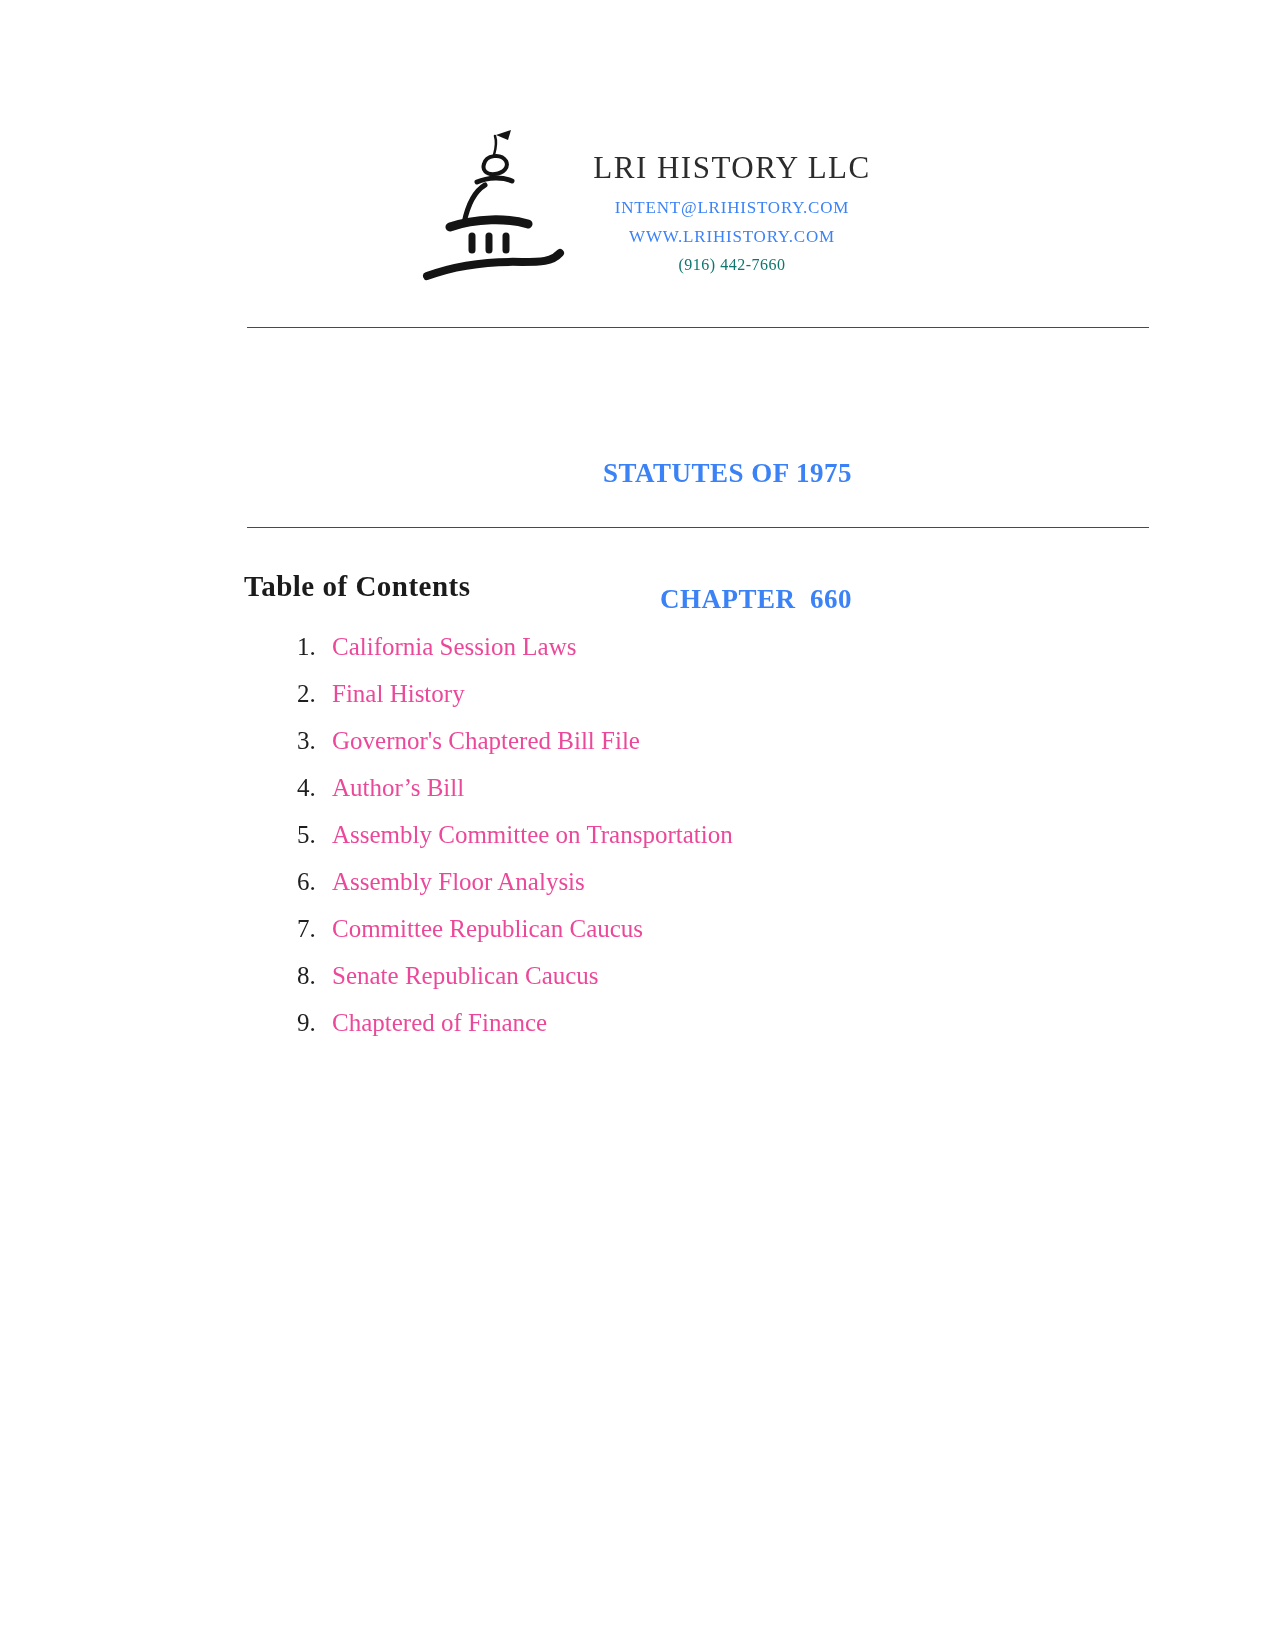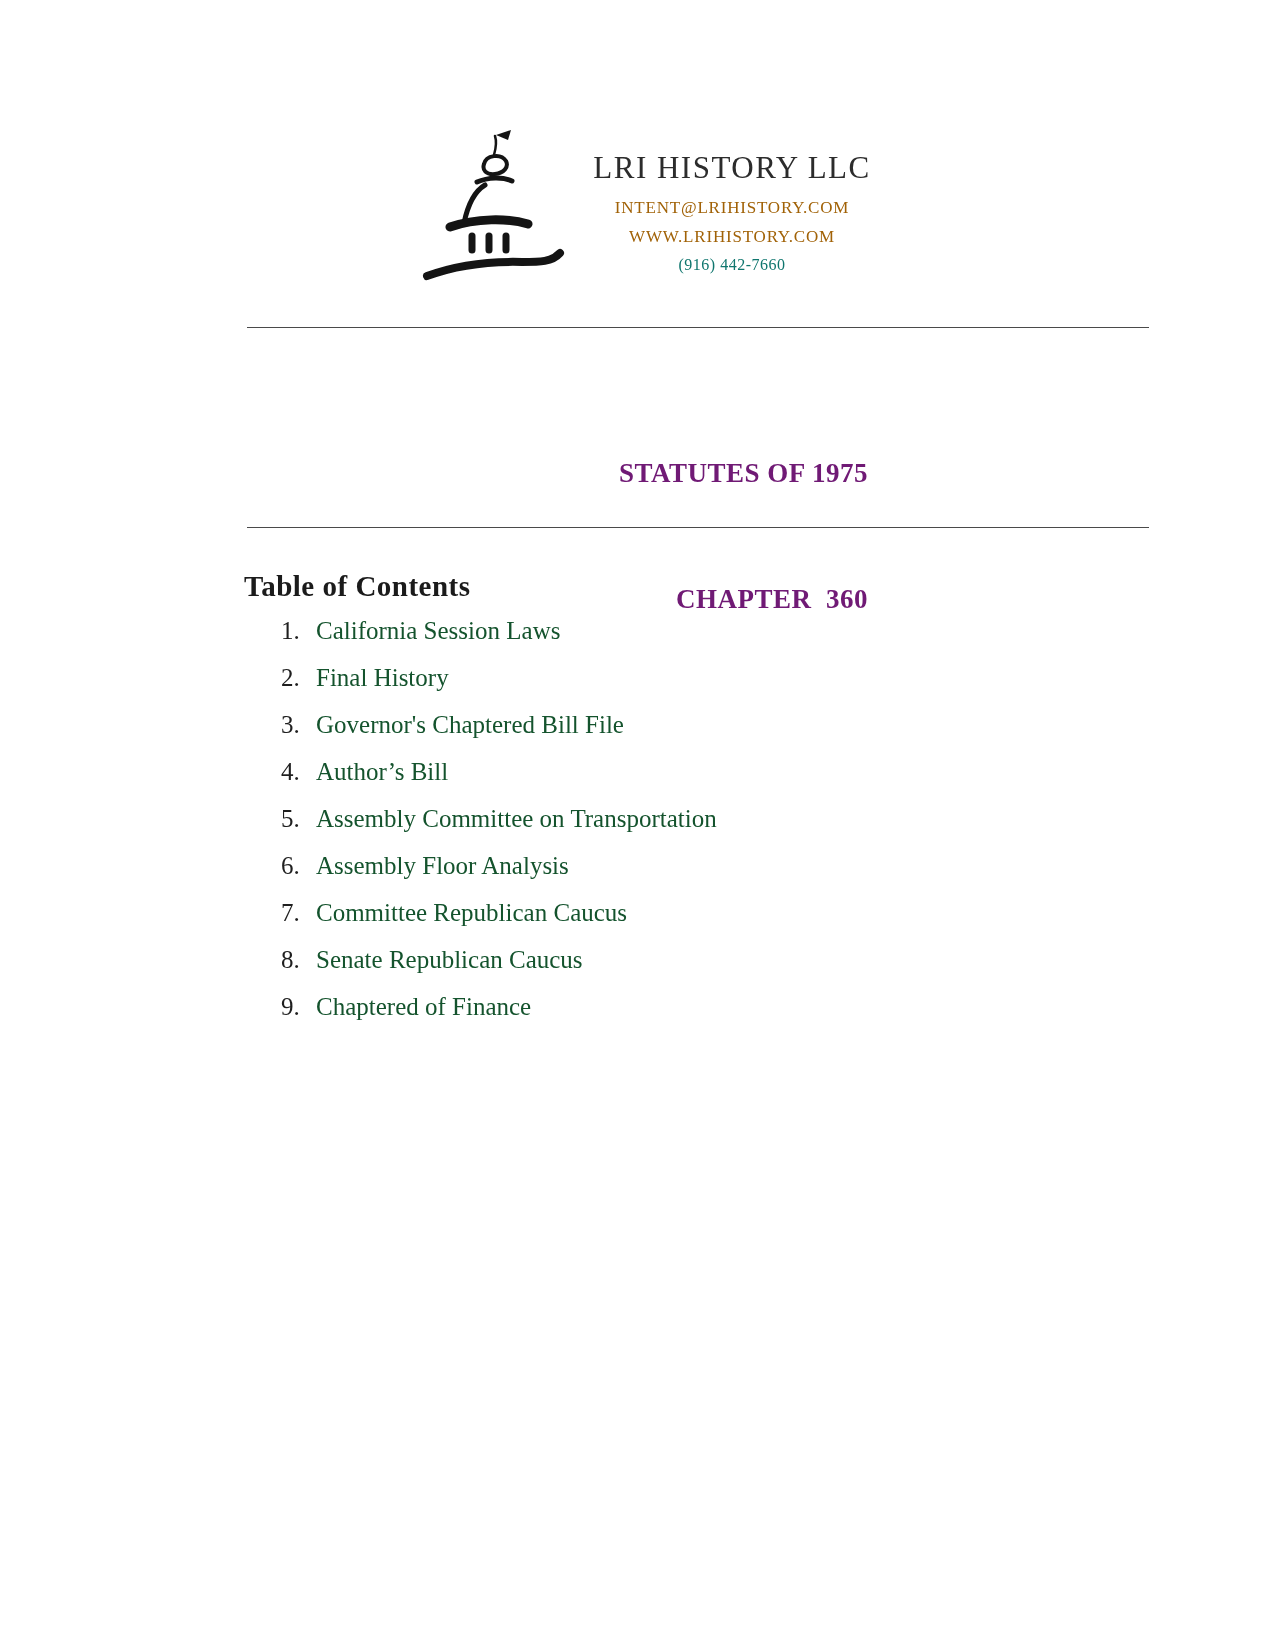--- a/index.html
+++ b/index.html
@@ -43,21 +43,21 @@
   .company-name {
     font-size: 31px;
     letter-spacing: 1.5px;
     color: #2c2c2c;
     margin-bottom: 12px;
     white-space: nowrap;
   }
   .contact-line {
     font-size: 17px;
     letter-spacing: 0.8px;
-    color: #a16207;
+    color: #3b82f6;
     margin-bottom: 9px;
     white-space: nowrap;
   }
   .contact-phone {
     font-size: 16px;
     letter-spacing: 0.5px;
     color: #0f766e;
   }
 
   
@@ -70,23 +70,23 @@
     border-top: 1.5px solid #4a4a4a;
     margin: 0;
   }
   .divider-1 { top: 327px; }
   .divider-2 { top: 527px; }
 
   
   .statutes {
     position: absolute;
     top: 368px;
-    right: 281px;
+    right: 297px;
     text-align: right;
-    color: #701a75;
+    color: #3b82f6;
     font-weight: bold;
     font-size: 27px;
     line-height: 42px;
     letter-spacing: 0.5px;
     white-space: pre;
   }
 
   
   .toc-title {
     position: absolute;
@@ -96,24 +96,24 @@
     font-weight: bold;
     color: #1b1b1b;
     letter-spacing: 0.5px;
     margin-top: 12px;
   }
   .toc-list {
     position: absolute;
     top: 618px;
     left: 117px;
     width: 700px;
-    margin: 0;
+    margin: 16px;
     padding: 0 0 0 62px;
     font-size: 25px;
-    color: #14532d;
+    color: #ec4899;
     list-style: decimal;
   }
   .toc-list li {
     margin-bottom: 22px;
     padding-left: 10px;
     line-height: 25px;
   }
   .toc-list li::marker {
     color: #1f1f1f;
   }
@@ -152,21 +152,21 @@
       <div class="contact-line">INTENT@LRIHISTORY.COM</div>
       <div class="contact-line">WWW.LRIHISTORY.COM</div>
       <div class="contact-phone">(916) 442-7660</div>
     </div>
   </div>
 
   <hr class="divider divider-1">
 
   <div class="statutes">
     <div>STATUTES OF 1975</div>
-    <div>CHAPTER  360</div>
+    <div>CHAPTER  660</div>
   </div>
 
   <hr class="divider divider-2">
 
   <div class="toc-title">Table of Contents</div>
 
   <ol class="toc-list">
     <li>California Session Laws</li>
     <li>Final History</li>
     <li>Governor's Chaptered Bill File</li>

